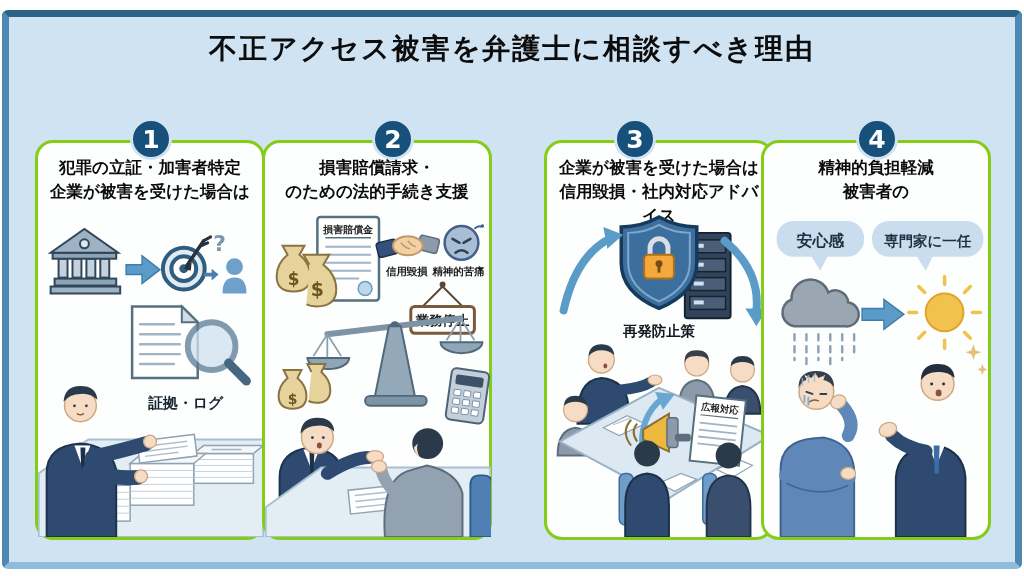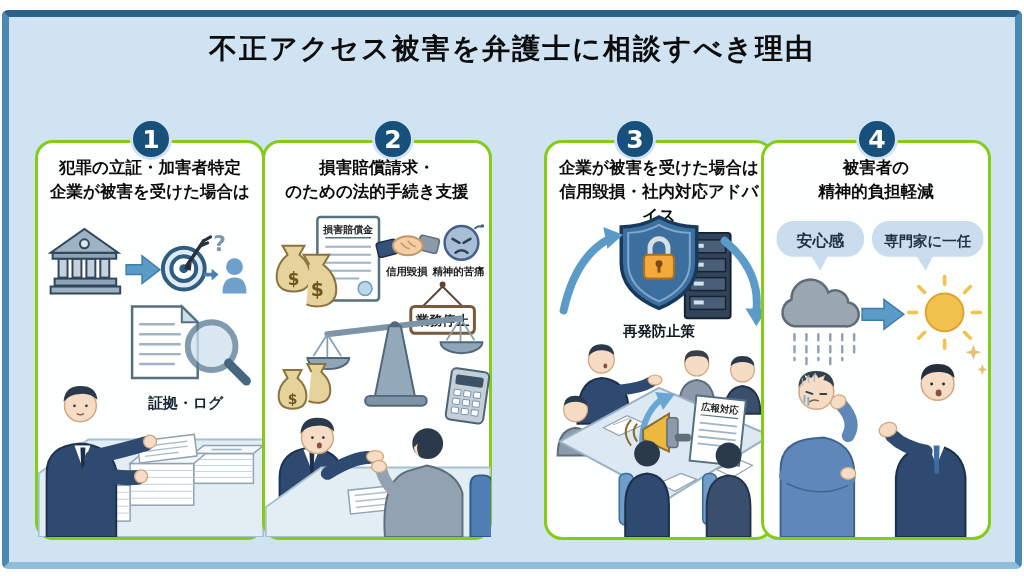--- a/index.html
+++ b/index.html
@@ -338,22 +338,22 @@
       <path d="M78,294 q0,-30 22,-32 q22,2 22,32 l0,32 h-44 z" fill="#2e4a70" stroke="#1c3049" stroke-width="2"></path>
       <rect x="156" y="262" width="14" height="52" rx="6" fill="#6f9cc8" stroke="#3f6d9e" stroke-width="1.5"></rect>
       <circle cx="182" cy="244" r="13" fill="#2b3a4a"></circle>
       <path d="M160,296 q0,-30 22,-32 q22,2 22,32 l0,30 h-44 z" fill="#3a4f6e" stroke="#22334a" stroke-width="2"></path>
     </g>
   </svg>
 </div>
 
 <div class="panel panel-4">
   <div class="heading">
+    <div>精神的負担軽減</div>
     <div>被害者の</div>
-    <div>精神的負担軽減</div>
   </div>
   <svg class="scene" viewBox="0 0 226 326">
 
     <g>
       <rect x="12" y="8" width="88" height="36" rx="17" fill="#c9ddee"></rect>
       <polygon points="46,42 56,58 64,42" fill="#c9ddee"></polygon>
       <text x="56" y="33" font-size="16" font-weight="bold" fill="#203346" text-anchor="middle">安心感</text>
     </g>
     <g>
       <rect x="108" y="8" width="112" height="36" rx="17" fill="#c9ddee"></rect>

